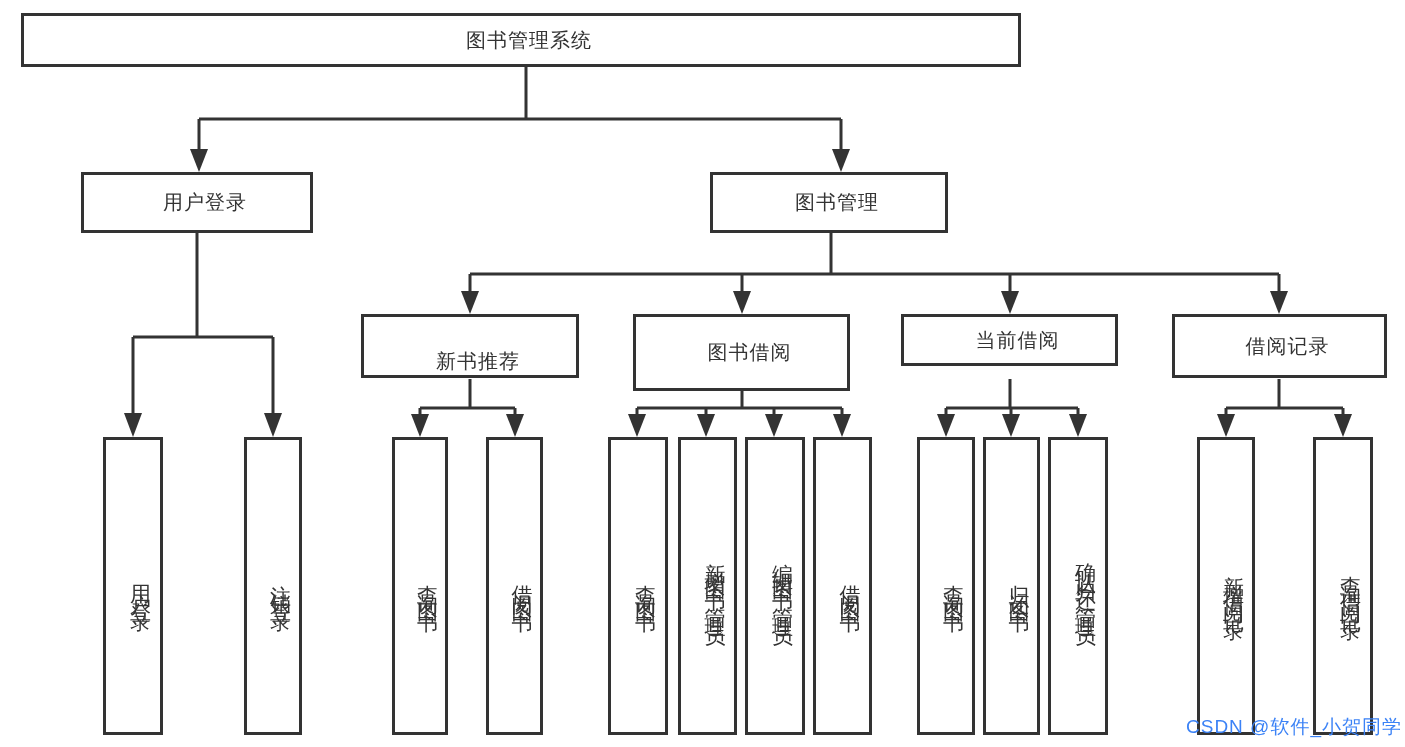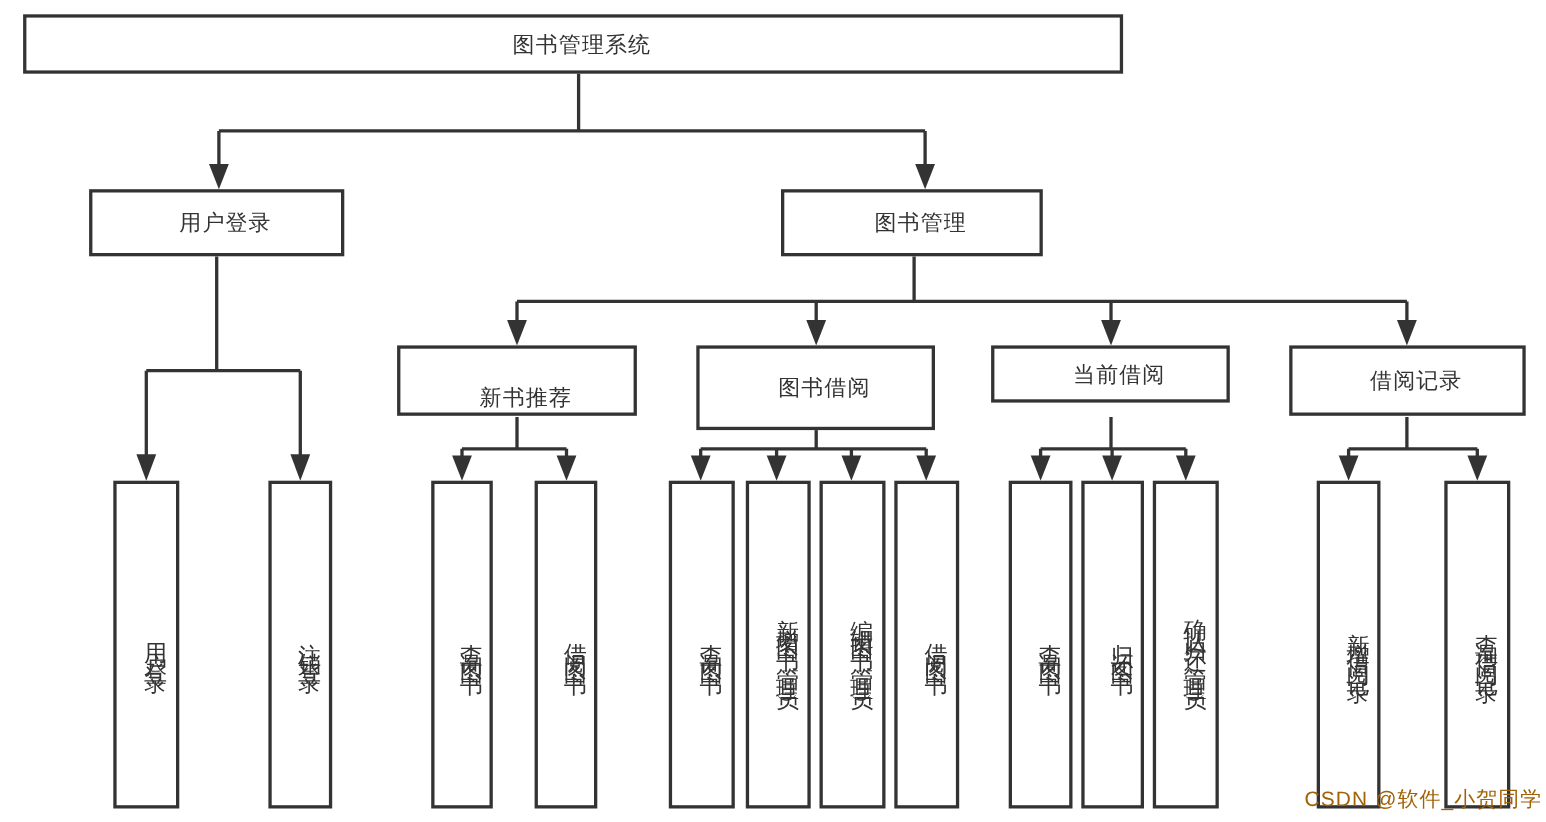--- a/index.html
+++ b/index.html
@@ -48,21 +48,21 @@
     font-size: 21px;
     letter-spacing: 9px;
     line-height: 1;
     color: #333333;
   }
   .watermark {
     position: absolute;
     left: 1186px;
     top: 714px;
     font-size: 19px;
-    color: #a16207;
+    color: #3b82f6;
     white-space: nowrap;
     letter-spacing: 1px;
   }
 </style>
 </head>
 <body>
 
 <div class="canvas">
 
   <svg class="connectors" width="1405" height="747" viewBox="0 0 1405 747">

